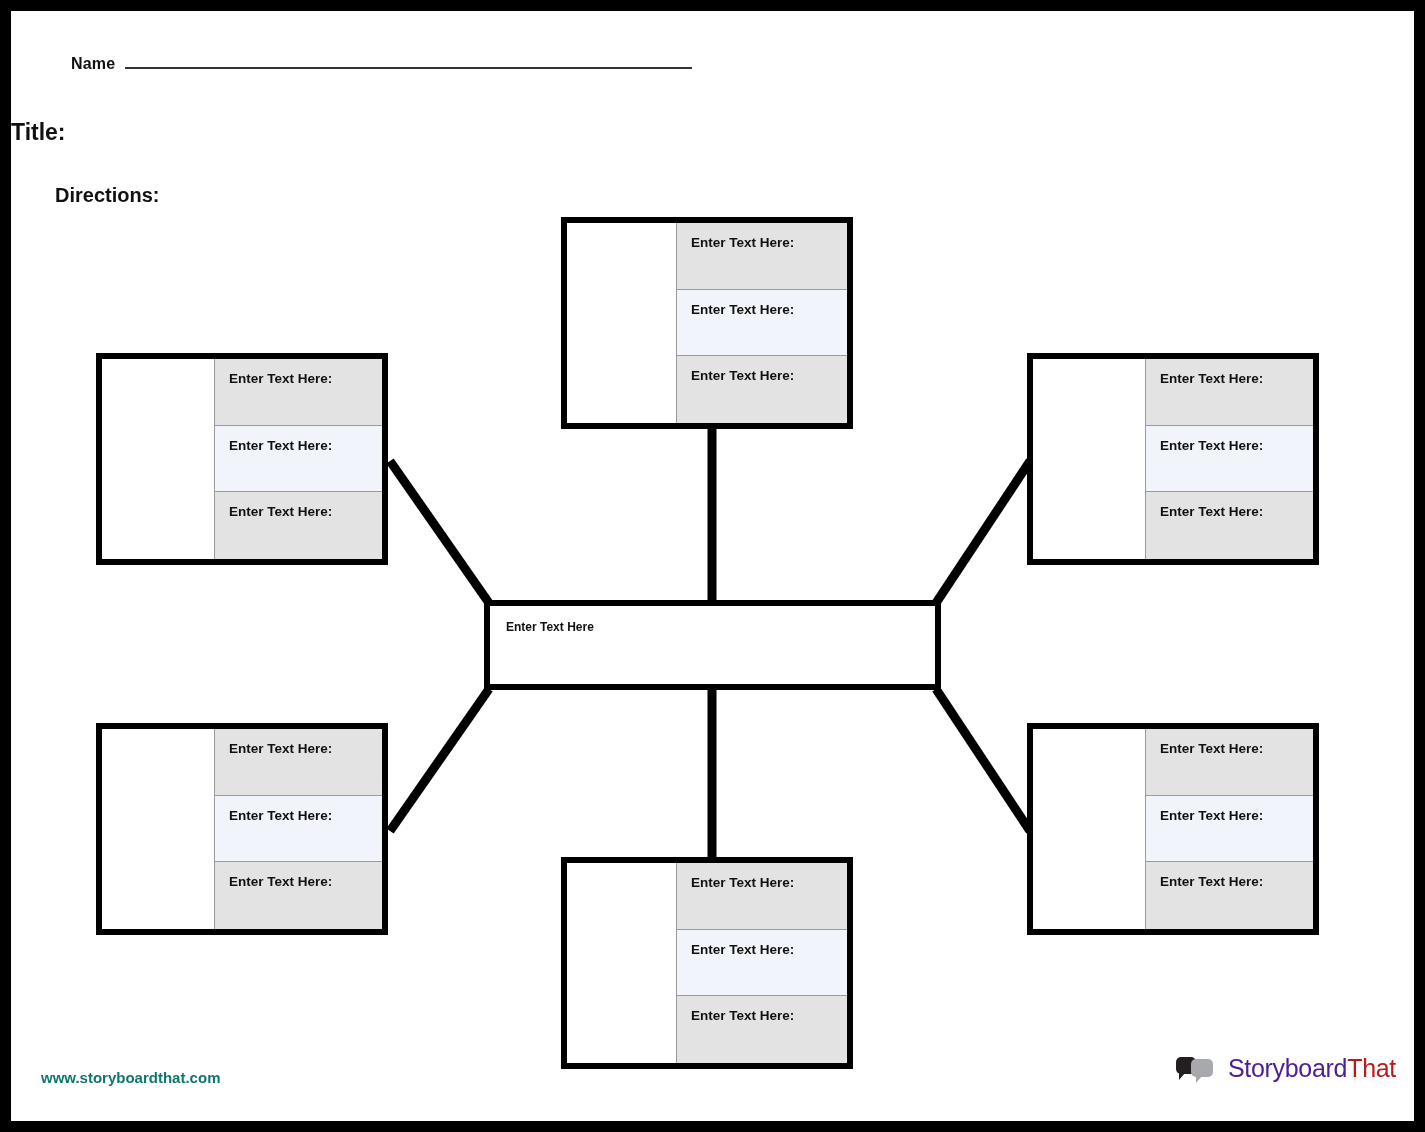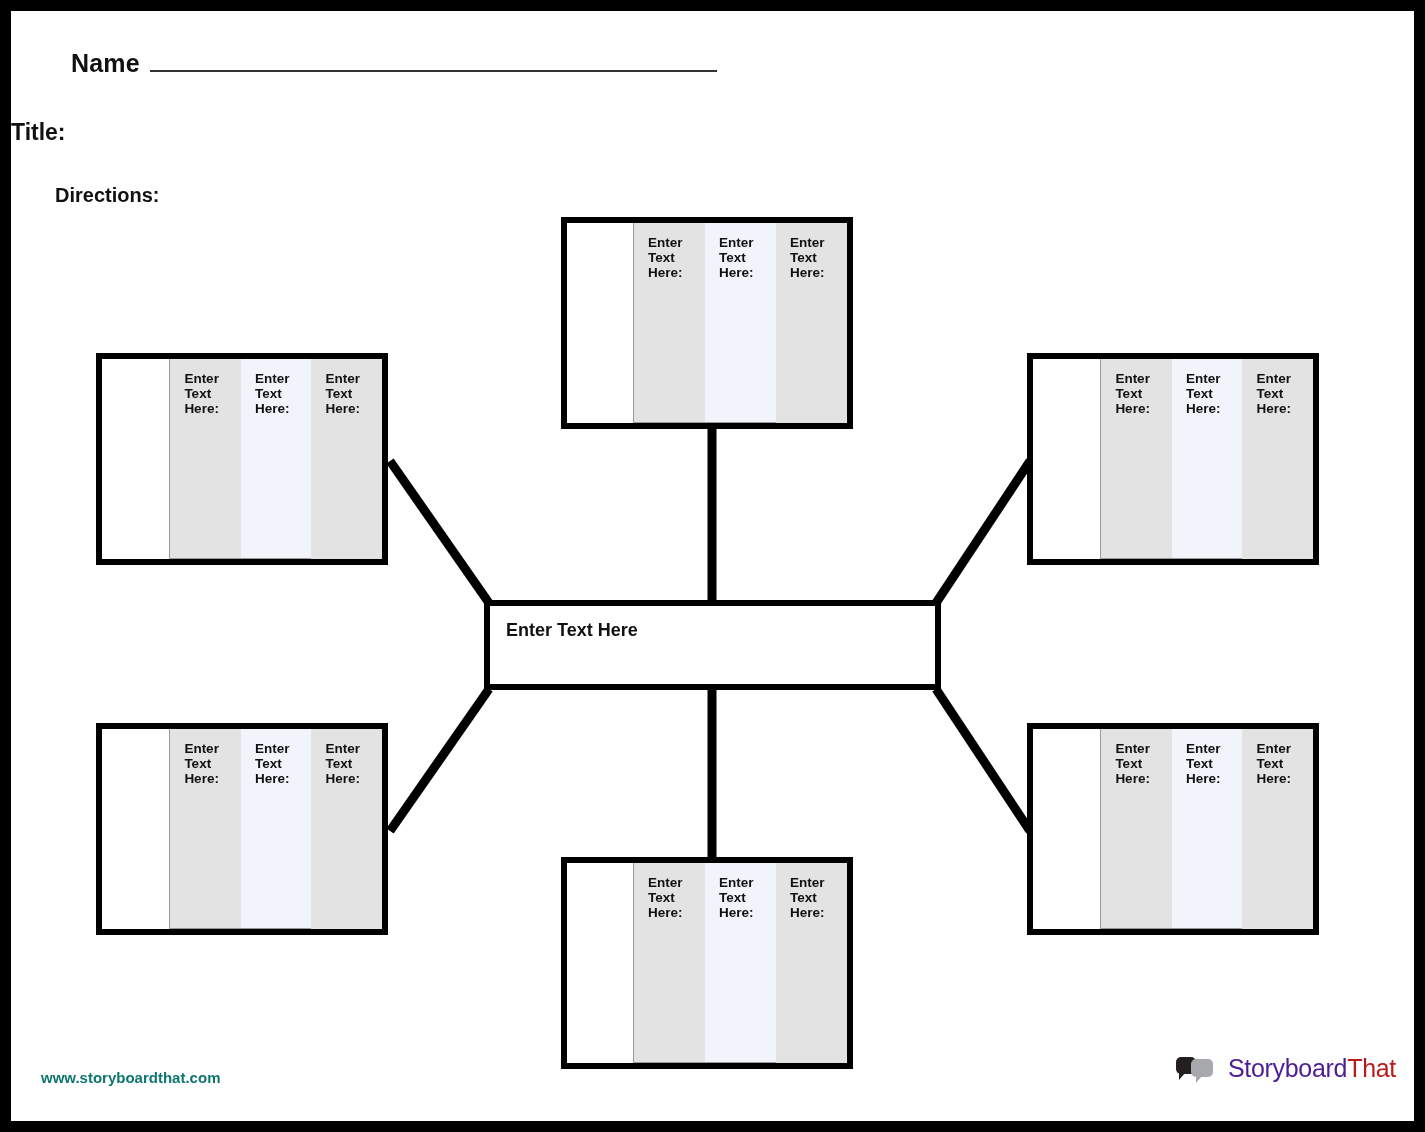--- a/index.html
+++ b/index.html
@@ -30,21 +30,21 @@
   
   .name-row {
     position: absolute;
     left: 60px;
     top: 38px;
     display: flex;
     align-items: baseline;
   }
   .name-row .field-label,
   .date-row .field-label {
-    font-size: 25px;
+    font-size: 16px;
     font-weight: 700;
     color: #111111;
     letter-spacing: 0.2px;
   }
   .rule {
     display: inline-block;
     border-bottom: 2px solid #333333;
     margin-left: 10px;
     height: 18px;
   }
@@ -95,21 +95,21 @@
     background: #ffffff;
     display: flex;
   }
   .node .draw-cell {
     background: #ffffff;
     box-sizing: border-box;
     border-right: 1px solid #9a9a9a;
   }
   .node .text-col {
     display: flex;
-    flex-direction: row;
+    flex-direction: column;
     flex: 1 1 auto;
   }
   .node .text-cell {
     box-sizing: border-box;
     flex: 1 1 33.333%;
     border-bottom: 1px solid #9a9a9a;
     padding: 12px 0 0 14px;
     font-size: 13.5px;
     font-weight: 700;
     color: #111111;
@@ -141,21 +141,21 @@
   .center-box {
     position: absolute;
     left: 473px;
     top: 589px;
     width: 457px;
     height: 90px;
     box-sizing: border-box;
     border: 6px solid #000000;
     background: #ffffff;
     padding: 14px 16px 0 16px;
-    font-size: 18px;
+    font-size: 12px;
     font-weight: 700;
     color: #111111;
   }
 
   
   .footer-url {
     position: absolute;
     left: 30px;
     top: 1058px;
     font-size: 15px;

